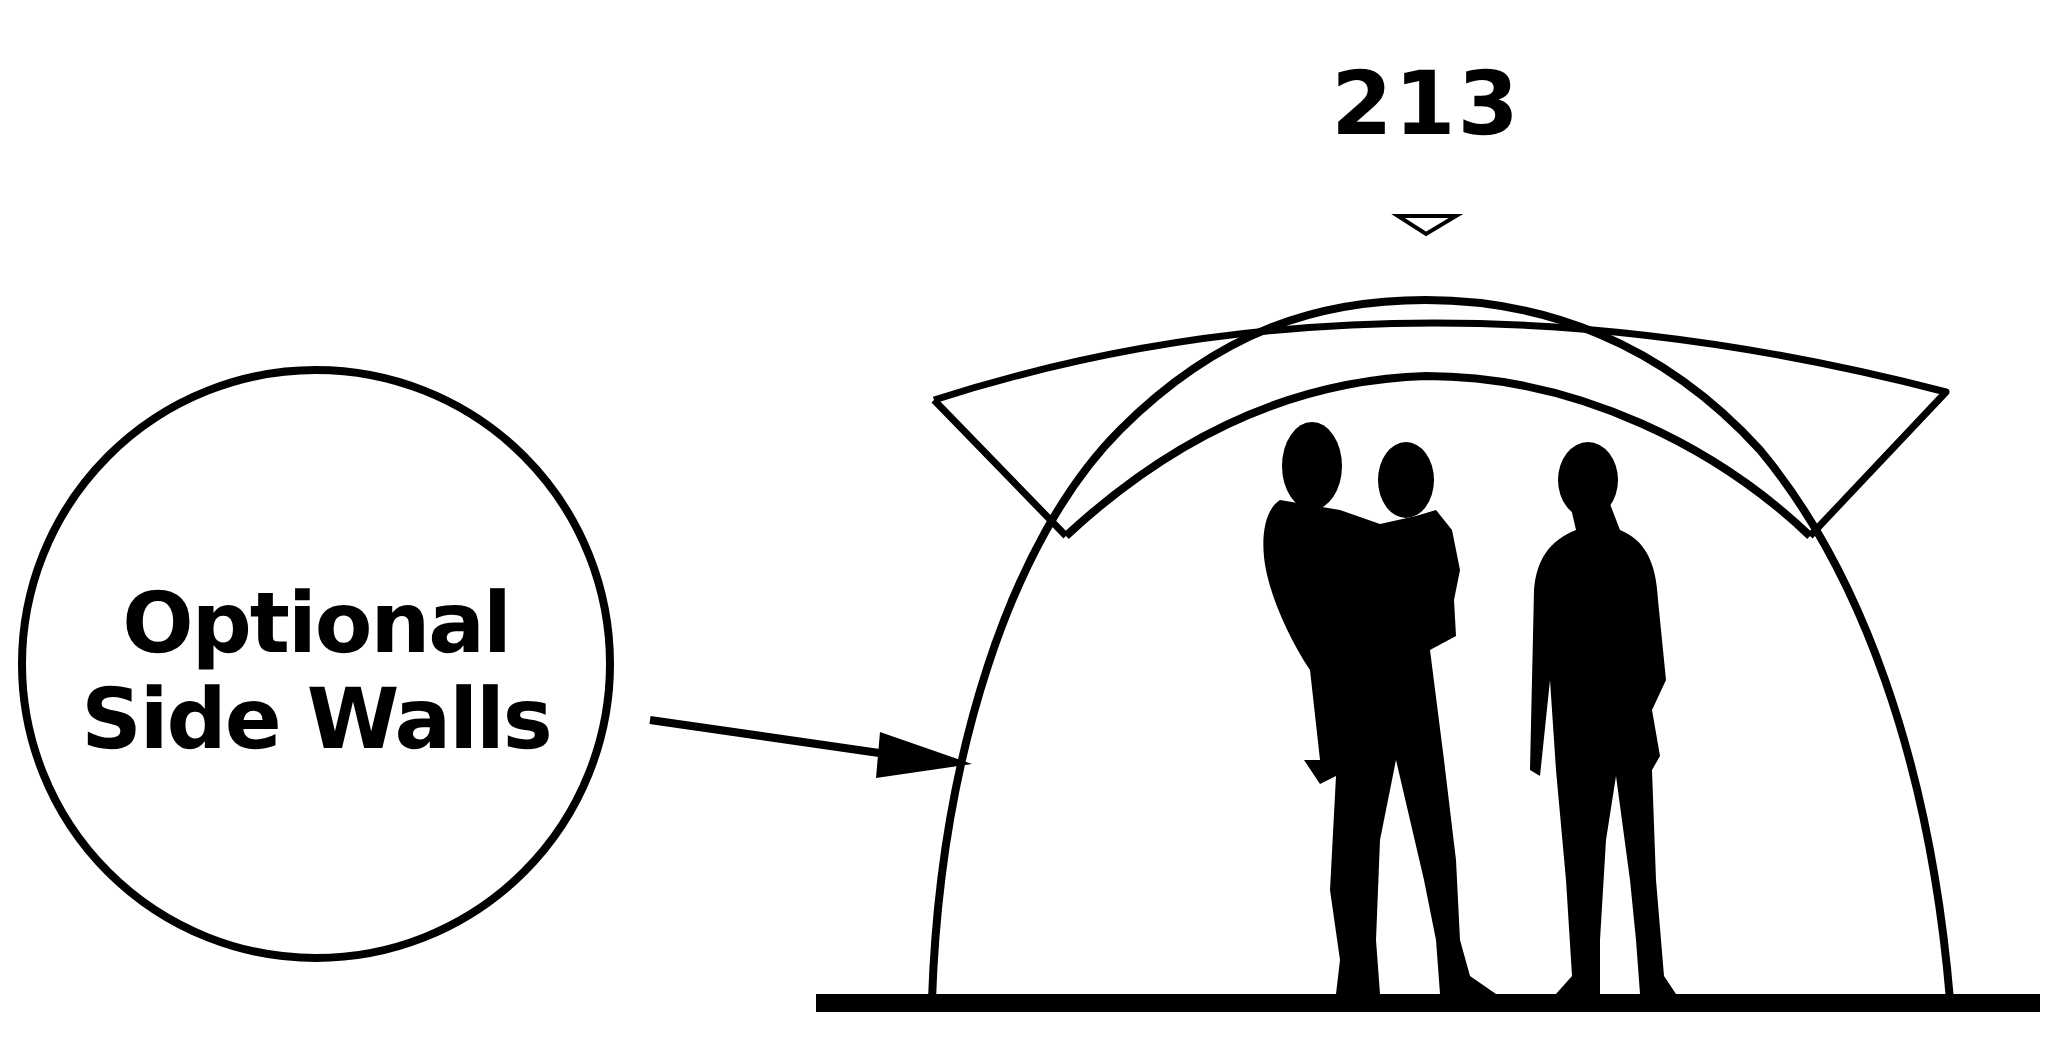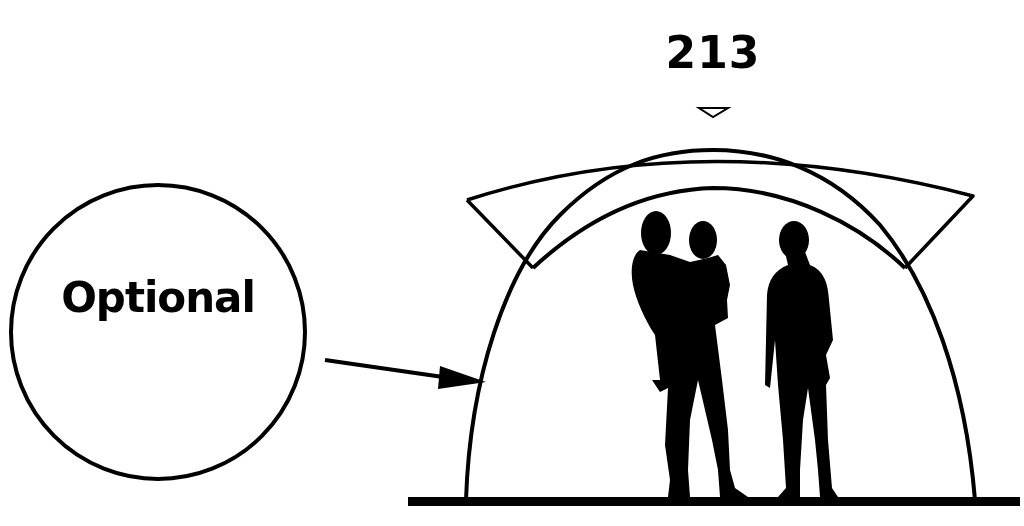--- a/index.html
+++ b/index.html
@@ -1,19 +1,19 @@
 <!DOCTYPE html>
 <html><head>
 <meta charset="utf-8">
 <style>
   html, body { margin:0; padding:0; background:#ffffff; }
   body { width:1024px; height:526px; overflow:hidden; position:relative; font-family:"DejaVu Sans", sans-serif; }
   #canvas { position:absolute; left:0; top:0; width:1024px; height:526px; }
   .ref-label { position:absolute; left:653px; top:28px; width:120px; text-align:center; font-weight:bold; font-size:44px; color:#000; letter-spacing:1px; line-height:50px; }
-  .callout-text { position:absolute; left:10px; top:274px; width:296px; text-align:center; font-weight:bold; font-size:42px; line-height:48px; color:#000; letter-spacing:-1px; }
+  .callout-text { position:absolute; left:10px; top:288px; width:296px; text-align:center; font-weight:bold; font-size:42px; line-height:48px; color:#000; letter-spacing:-1px; }
 </style>
 </head>
 <body>
 
 <svg id="canvas" viewBox="0 0 1024 526" xmlns="http://www.w3.org/2000/svg">
 
   <rect x="408" y="497" width="612" height="9" fill="#000"></rect>
 
   <polygon points="699,108 728,108 713,117" fill="none" stroke="#000" stroke-width="2"></polygon>
 
@@ -39,13 +39,14 @@
 
   <g fill="#000">
     <ellipse cx="794" cy="240" rx="15" ry="19"></ellipse>
     <path d="M785,252 L788,265 C775,270 768,280 767,295 L765,385 L770,388 L775,340 L778,385 L783,440 L786,488 L778,497 L800,497 L800,470 L803,420 L808,388 L815,440 L818,470 L820,497 L838,497 L832,488 L828,440 L826,385 L830,378 L826,355 L833,340 L829,300 C828,280 822,270 810,265 L805,252 Z"></path>
   </g>
 </svg>
 
 <div class="ref-label">213</div>
 <div class="callout-text">
   <div>Optional</div>
+  <div>Side Walls</div>
 </div>
 
 </body></html>

